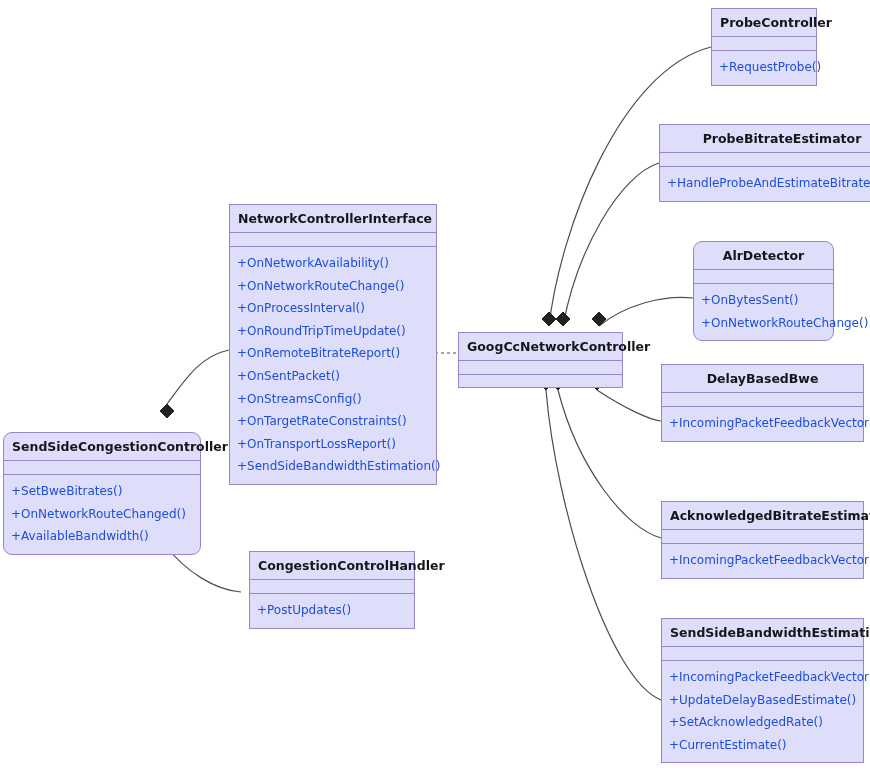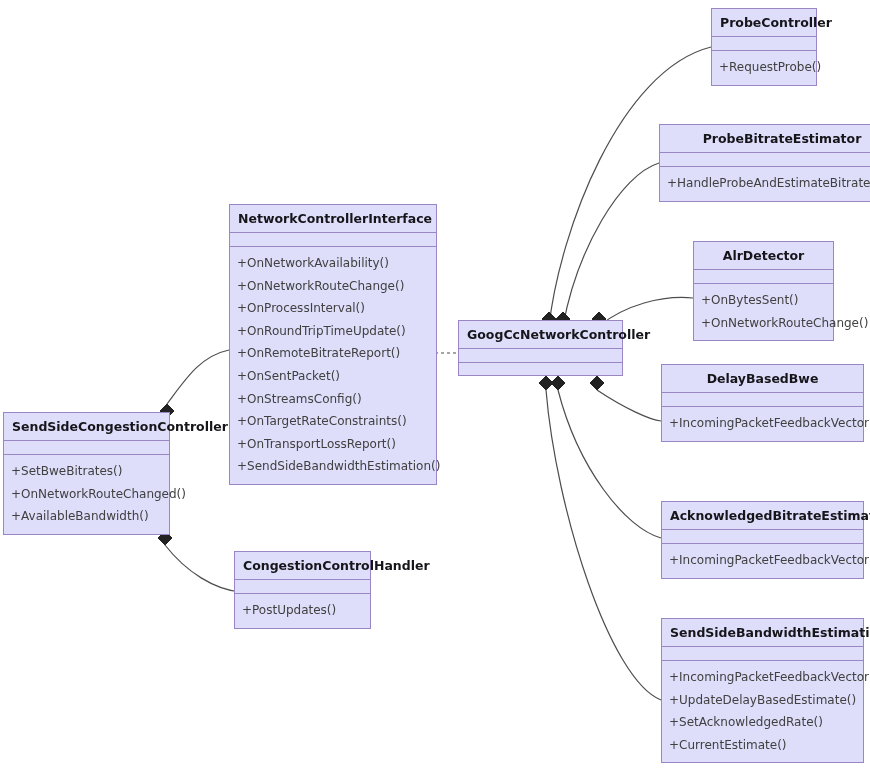--- a/index.html
+++ b/index.html
@@ -42,21 +42,21 @@
   }
   .uml-attrs {
     height: 13px;
     border-bottom: 1px solid #9A86C4;
   }
   .uml-methods {
     padding: 5px 0 6px 0;
   }
   .uml-method {
     font-size: 12px;
-    color: #404040;
+    color: #1d4ed8;
     padding: 5px 8px 5px 7px;
     white-space: nowrap;
     line-height: 1.05;
   }
   .empty-compartment {
     height: 12px;
   }
 </style>
 </head>
 <body>
@@ -120,21 +120,21 @@
   </div>
 
   <div class="uml-class" style="left:659px; top:124px; width:246px;">
     <div class="uml-title">ProbeBitrateEstimator</div>
     <div class="uml-attrs"></div>
     <div class="uml-methods">
       <div class="uml-method">+HandleProbeAndEstimateBitrate()</div>
     </div>
   </div>
 
-  <div class="uml-class" style="left:693px; top:241px; width:141px;">
+  <div class="uml-class" style="left:693px; top:241px; width:141px;border-radius:9px;">
     <div class="uml-title">AlrDetector</div>
     <div class="uml-attrs"></div>
     <div class="uml-methods">
       <div class="uml-method">+OnBytesSent()</div>
       <div class="uml-method">+OnNetworkRouteChange()</div>
     </div>
   </div>
 
   <div class="uml-class" style="left:661px; top:364px; width:203px;">
     <div class="uml-title">DelayBasedBwe</div>
@@ -156,21 +156,21 @@
     <div class="uml-title">SendSideBandwidthEstimation</div>
     <div class="uml-attrs"></div>
     <div class="uml-methods">
       <div class="uml-method">+IncomingPacketFeedbackVector()</div>
       <div class="uml-method">+UpdateDelayBasedEstimate()</div>
       <div class="uml-method">+SetAcknowledgedRate()</div>
       <div class="uml-method">+CurrentEstimate()</div>
     </div>
   </div>
 
-  <div class="uml-class" style="left:458px; top:320px; width:165px;">
+  <div class="uml-class" style="left:458px; top:332px; width:165px;">
     <div class="uml-title">GoogCcNetworkController</div>
     <div class="uml-attrs"></div>
     <div class="empty-compartment"></div>
   </div>
 
   <div class="uml-class" style="left:229px; top:204px; width:208px;">
     <div class="uml-title">NetworkControllerInterface</div>
     <div class="uml-attrs"></div>
     <div class="uml-methods">
       <div class="uml-method">+OnNetworkAvailability()</div>
@@ -179,31 +179,31 @@
       <div class="uml-method">+OnRoundTripTimeUpdate()</div>
       <div class="uml-method">+OnRemoteBitrateReport()</div>
       <div class="uml-method">+OnSentPacket()</div>
       <div class="uml-method">+OnStreamsConfig()</div>
       <div class="uml-method">+OnTargetRateConstraints()</div>
       <div class="uml-method">+OnTransportLossReport()</div>
       <div class="uml-method">+SendSideBandwidthEstimation()</div>
     </div>
   </div>
 
-  <div class="uml-class" style="left:3px; top:412px; width:167px;">
+  <div class="uml-class" style="left:3px; top:432px; width:198px;border-radius:9px;">
     <div class="uml-title">SendSideCongestionController</div>
     <div class="uml-attrs"></div>
     <div class="uml-methods">
       <div class="uml-method">+SetBweBitrates()</div>
       <div class="uml-method">+OnNetworkRouteChanged()</div>
       <div class="uml-method">+AvailableBandwidth()</div>
     </div>
   </div>
 
-  <div class="uml-class" style="left:234px; top:551px; width:137px;">
+  <div class="uml-class" style="left:249px; top:551px; width:166px;">
     <div class="uml-title">CongestionControlHandler</div>
     <div class="uml-attrs"></div>
     <div class="uml-methods">
       <div class="uml-method">+PostUpdates()</div>
     </div>
   </div>
 
 </div>
 
 </body></html>

